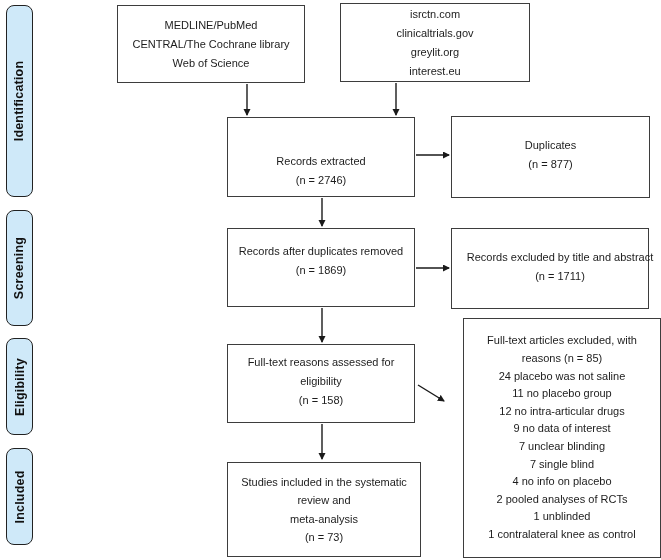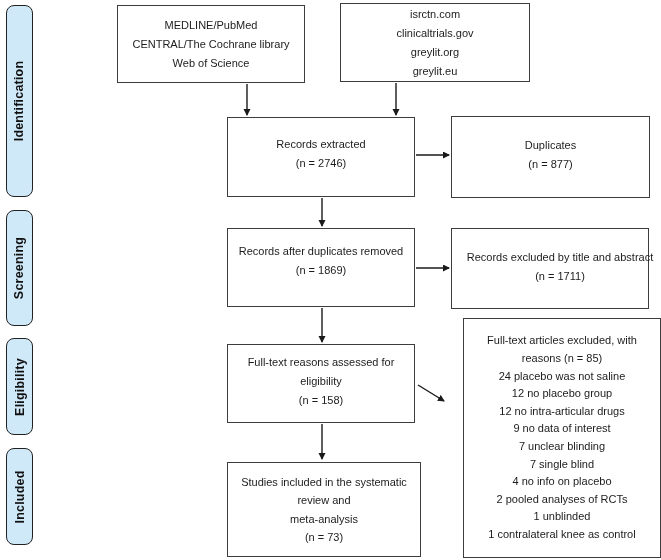--- a/index.html
+++ b/index.html
@@ -89,24 +89,24 @@
   <div class="box" style="left:117px;top:5px;width:188px;height:78px;">
       <div class="line">MEDLINE/PubMed</div>
       <div class="line">CENTRAL/The Cochrane library</div>
       <div class="line">Web of Science</div>
     </div>
 
   <div class="box" style="left:340px;top:3px;width:190px;height:79px;">
       <div class="line">isrctn.com</div>
       <div class="line">clinicaltrials.gov</div>
       <div class="line">greylit.org</div>
-      <div class="line">greylit.eu</div>
+      <div class="line">interest.eu</div>
     </div>
 
-  <div class="box" style="left:227px;top:117px;width:188px;height:80px;padding-bottom:6px;">
+  <div class="box" style="left:227px;top:117px;width:188px;height:80px;padding-bottom:6px;justify-content:flex-end;">
       <div class="line">Records extracted</div>
       <div class="line">(n = 2746)</div>
     </div>
 
   <div class="box" style="left:451px;top:116px;width:199px;height:82px;padding-bottom:4px;">
       <div class="line">Duplicates</div>
       <div class="line">(n = 877)</div>
     </div>
 
   <div class="box" style="left:227px;top:228px;width:188px;height:79px;padding-bottom:14px;">
@@ -122,21 +122,21 @@
   <div class="box" style="left:227px;top:344px;width:188px;height:79px;padding-bottom:4px;">
       <div class="line">Full-text reasons assessed for</div>
       <div class="line">eligibility</div>
       <div class="line">(n = 158)</div>
     </div>
 
   <div class="box lh-tight" style="left:451px;top:318px;width:198px;height:240px;margin-left:12px;">
       <div class="line">Full-text articles excluded, with</div>
       <div class="line">reasons (n = 85)</div>
       <div class="line">24 placebo was not saline</div>
-      <div class="line">12 no placebo group</div>
+      <div class="line">11 no placebo group</div>
       <div class="line">12 no intra-articular drugs</div>
       <div class="line">9 no data of interest</div>
       <div class="line">7 unclear blinding</div>
       <div class="line">7 single blind</div>
       <div class="line">4 no info on placebo</div>
       <div class="line">2 pooled analyses of RCTs</div>
       <div class="line">1 unblinded</div>
       <div class="line">1 contralateral knee as control</div>
     </div>
 

